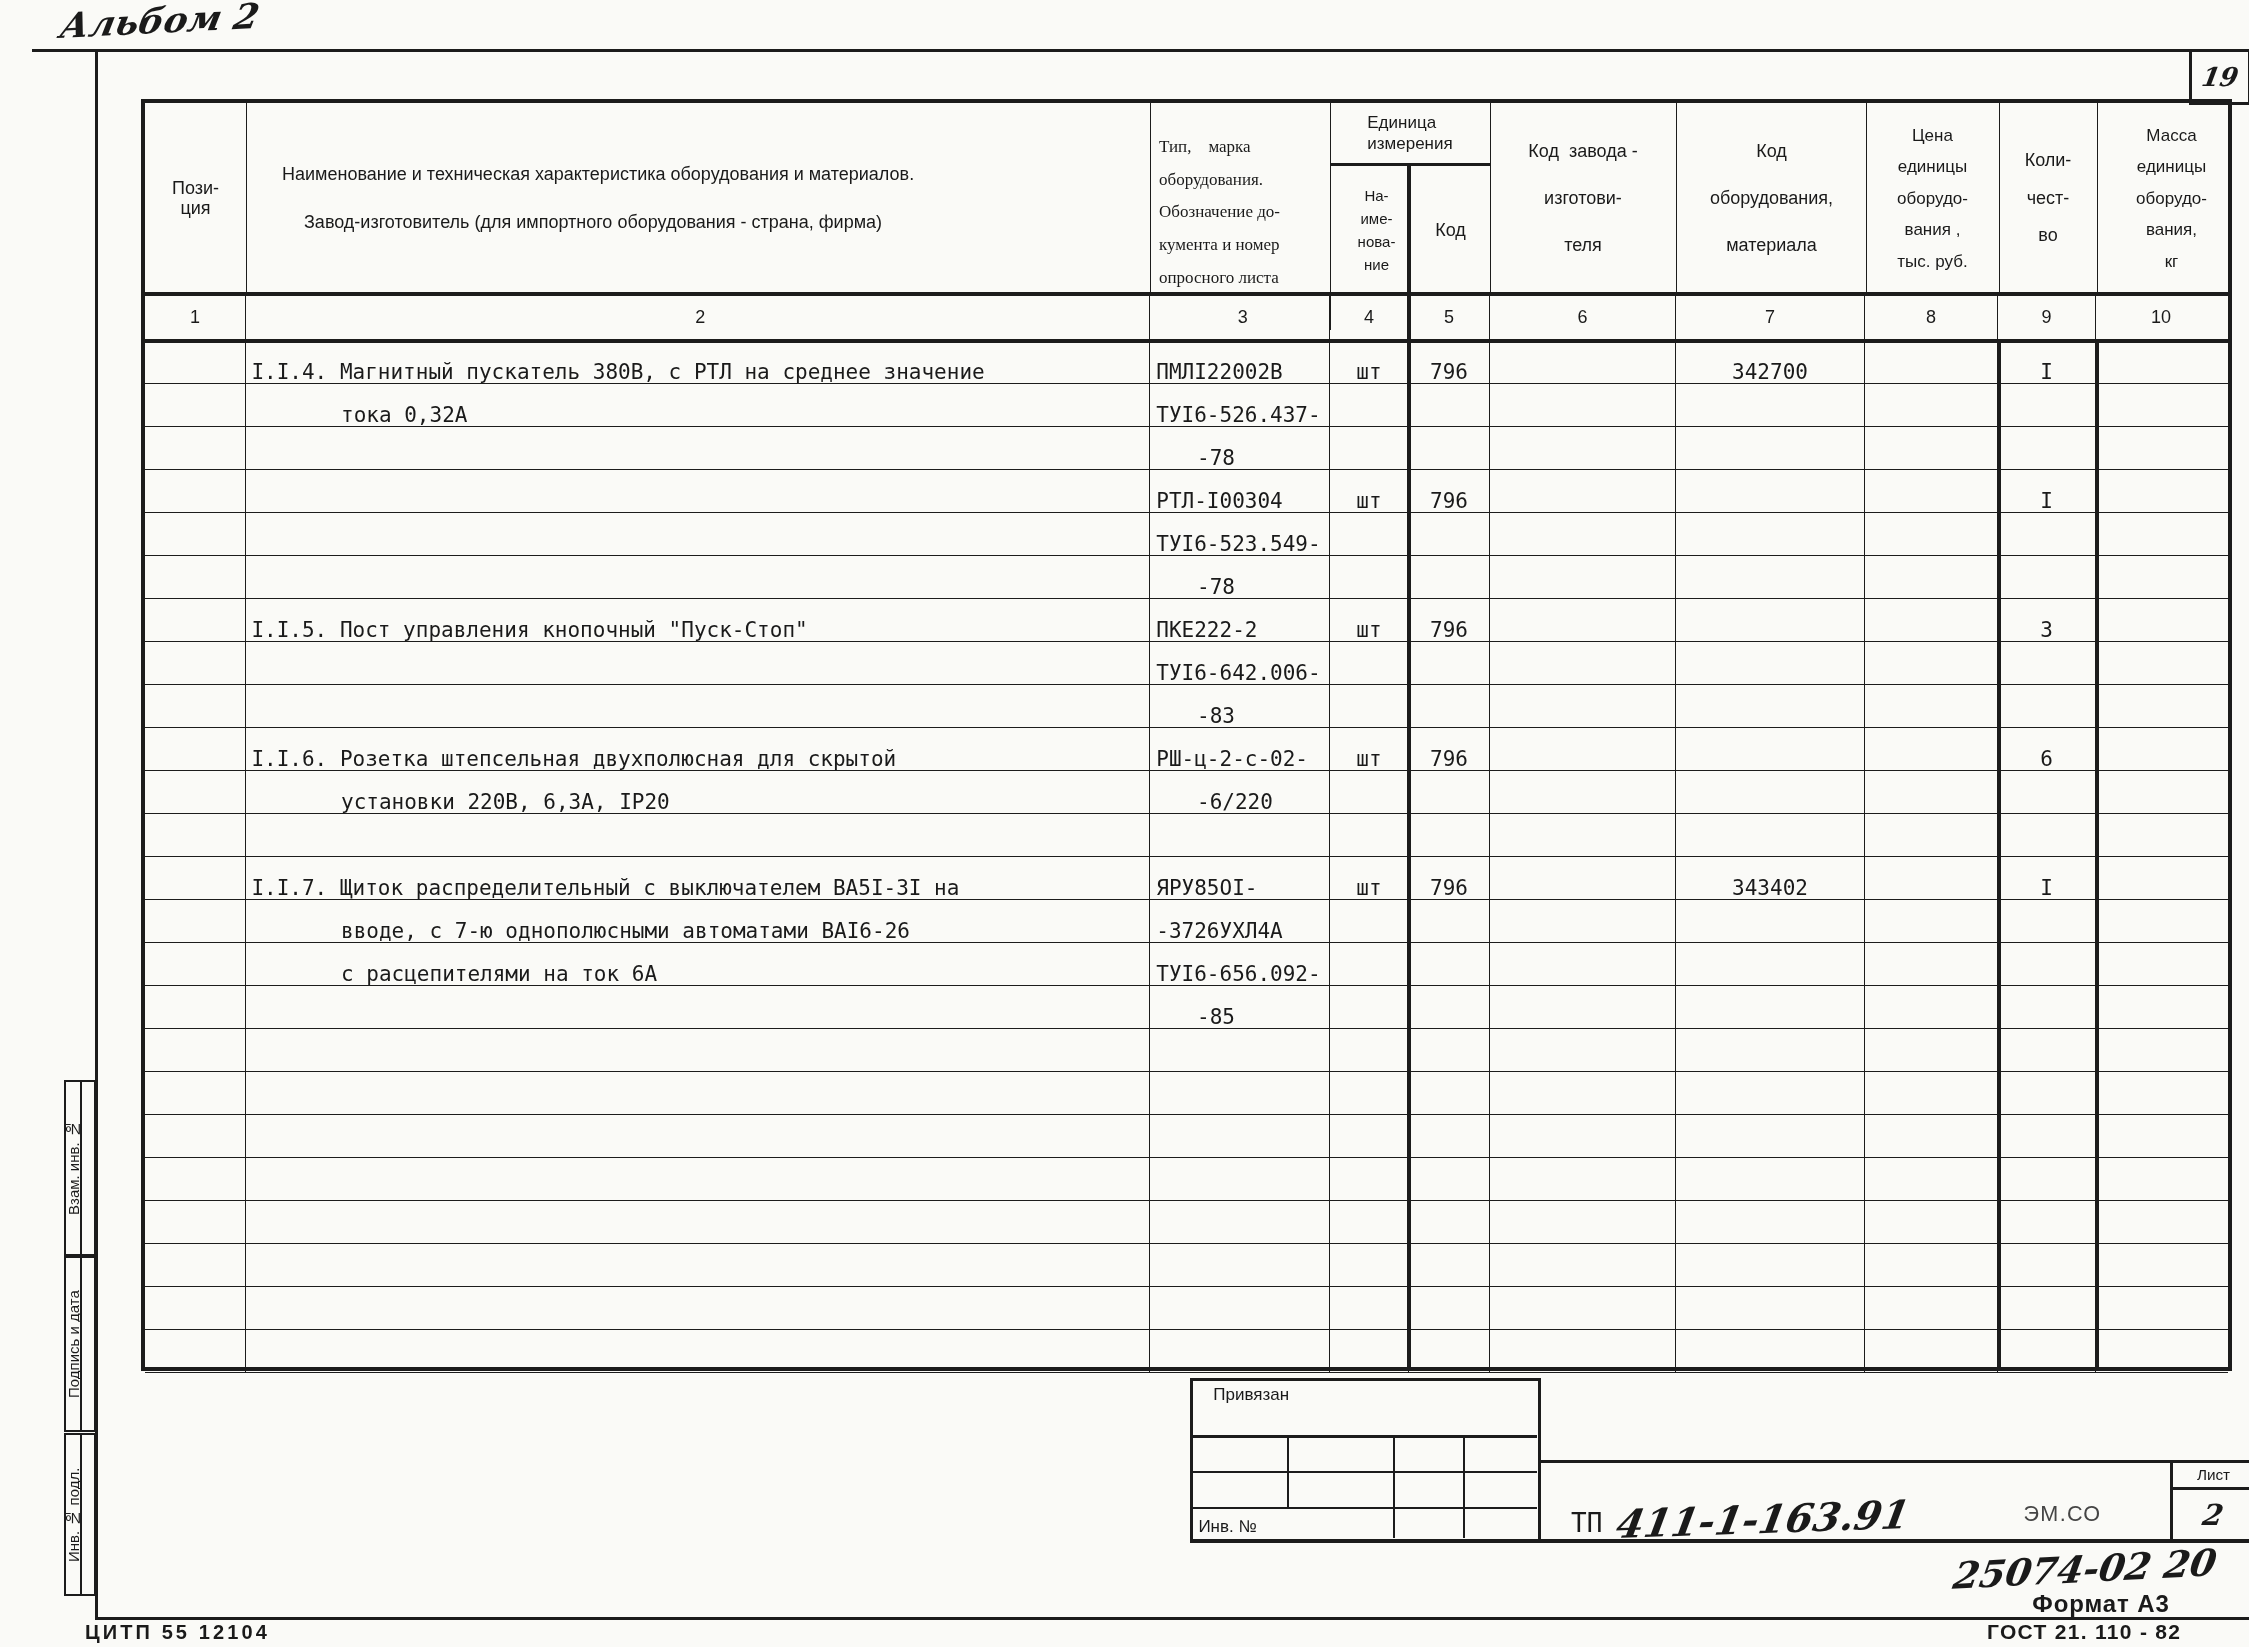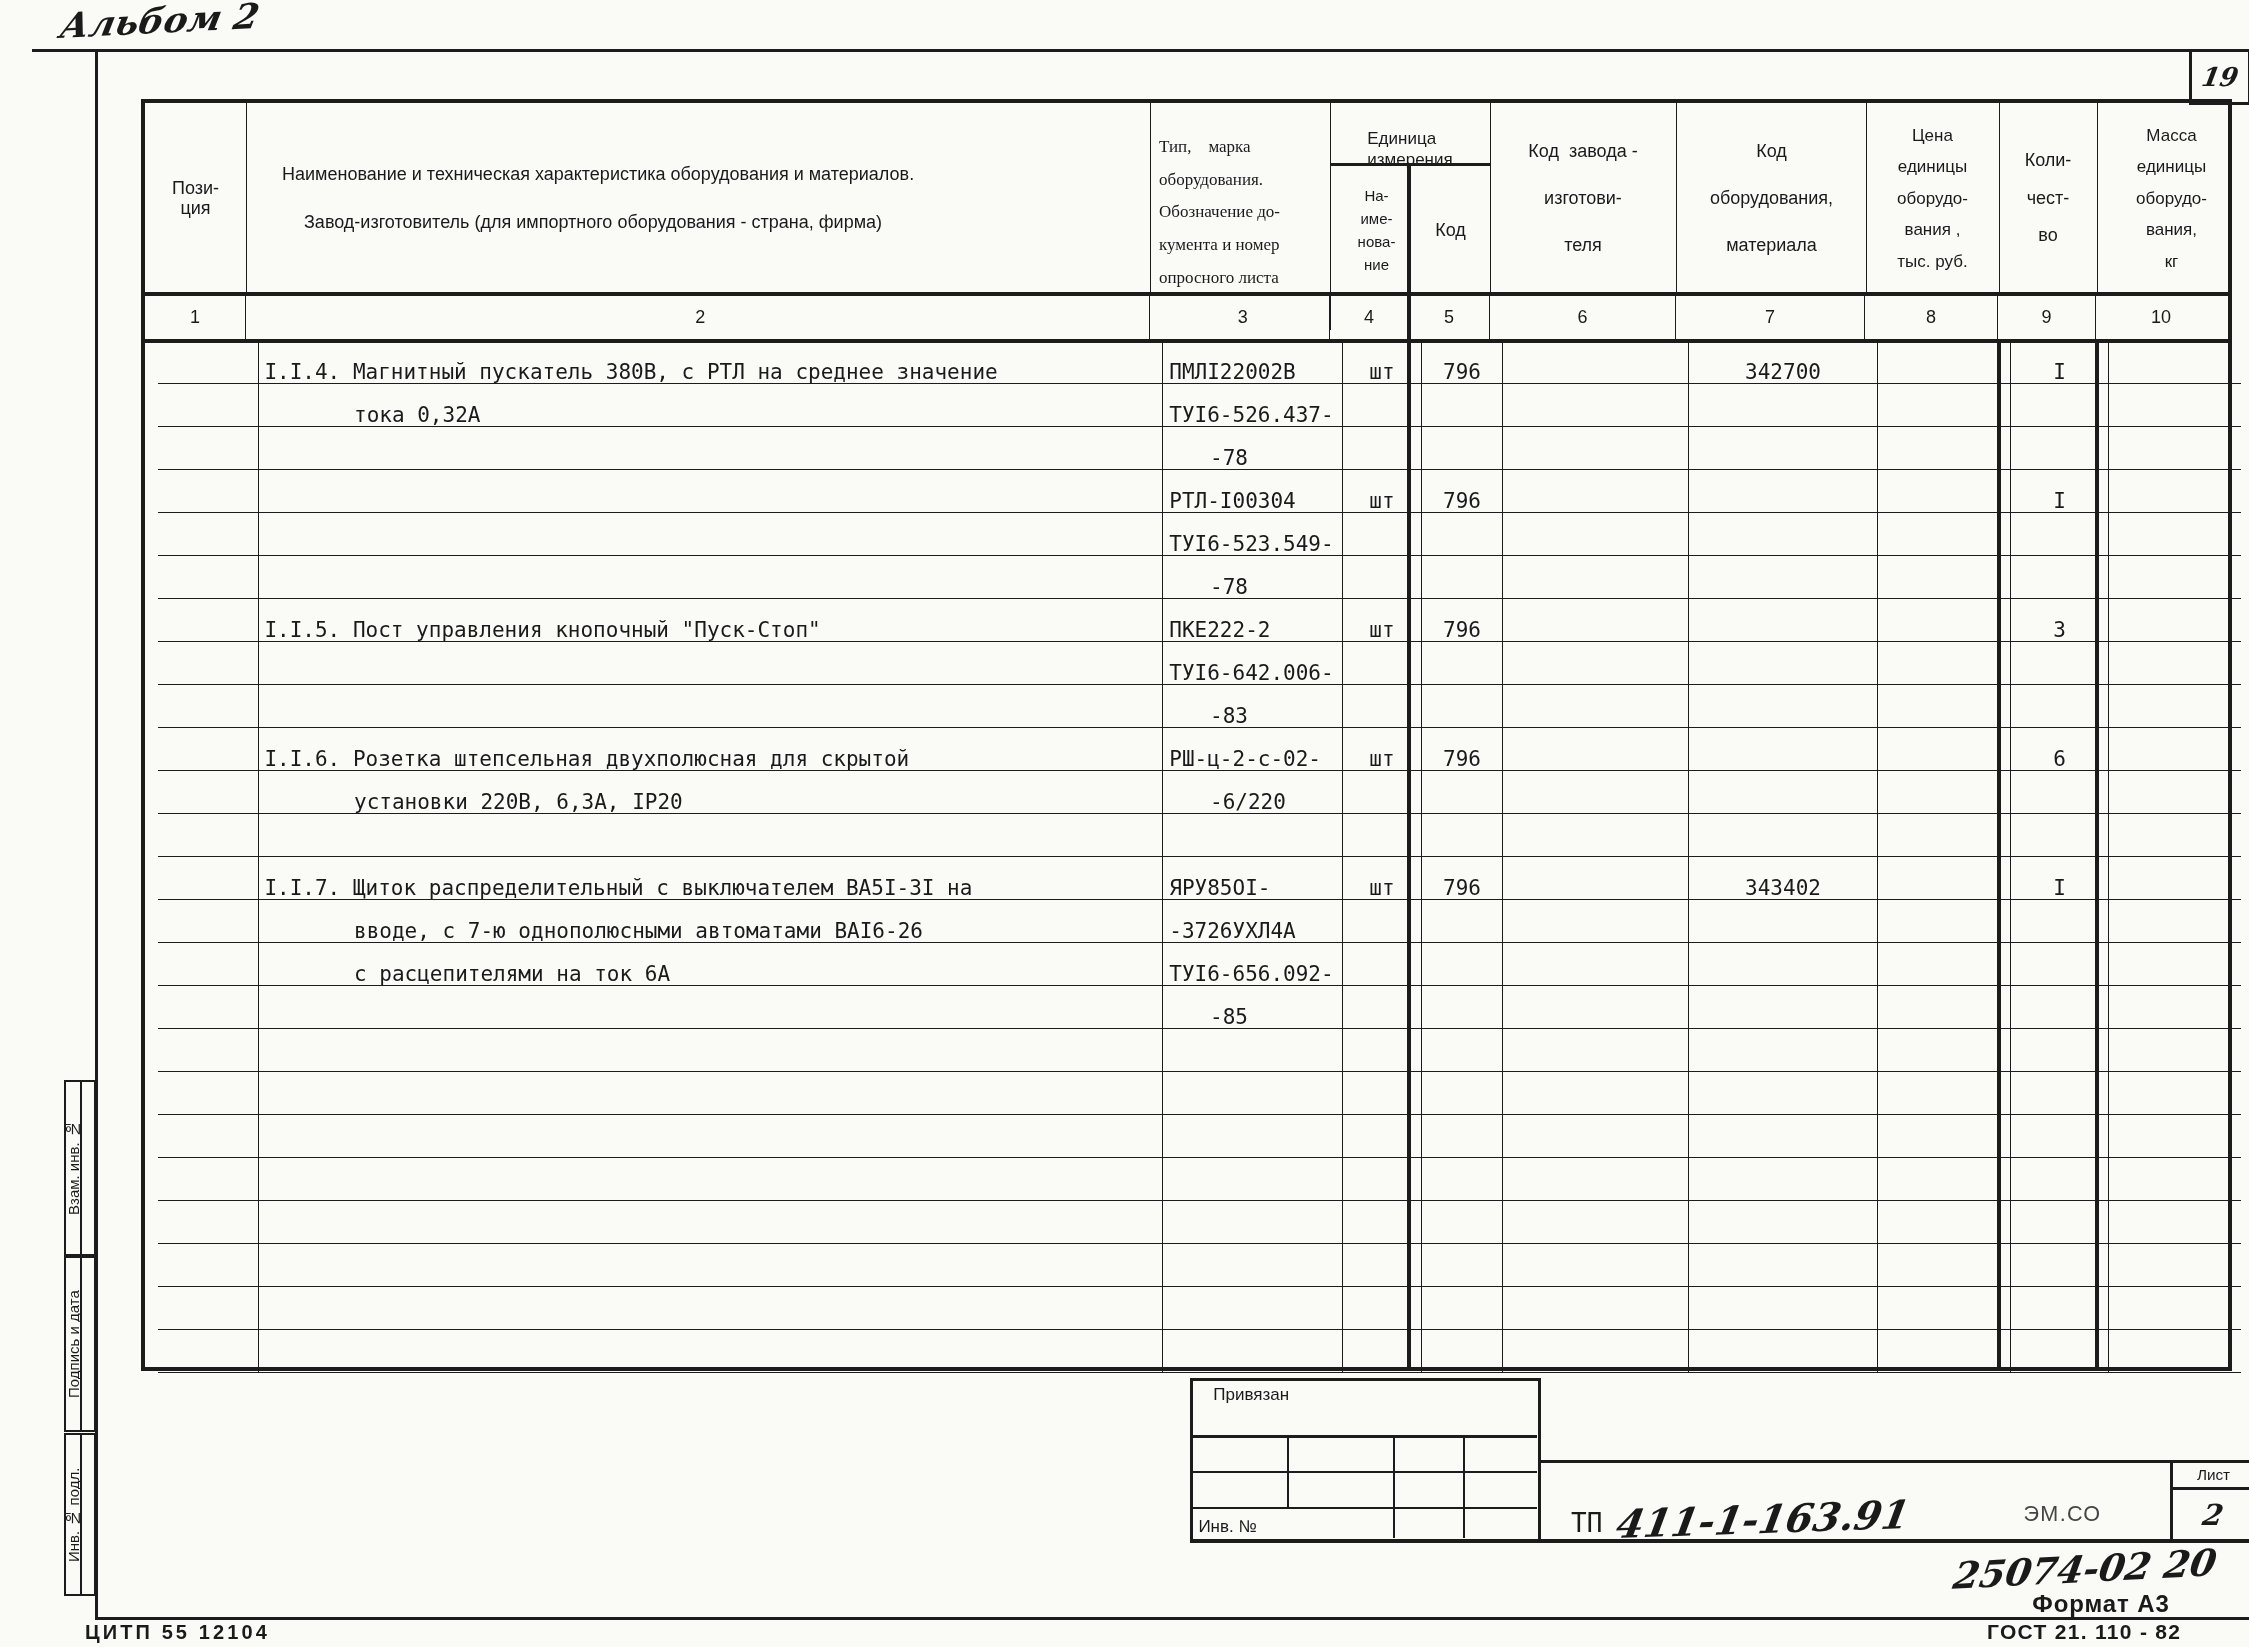--- a/index.html
+++ b/index.html
@@ -18,37 +18,37 @@
          font-size:18px;line-height:1.1;text-align:center;}
   .hcell.last{border-right:none;}
   .hdr-lines{white-space:pre;}
   #h-name{align-items:flex-start;}
   #h-name .nl1{padding-left:36px;}
   #h-name .nl2{padding-left:58px;margin-top:28px;}
   #h-type{align-items:flex-start;justify-content:space-between;padding:28px 0 8px 0;font-family:Liberation Serif, serif;}
   #h-type .hdr-lines{padding-left:9px;text-align:left;font-size:17px;line-height:1.92;}
   .gap-lg{gap:26px;}
   .gap-md{gap:20px;}
-  #unit-top{position:absolute;left:1185px;top:16px;width:160px;height:60px;
+  #unit-top{position:absolute;left:1185px;top:0;width:160px;height:60px;
             display:flex;flex-direction:column;justify-content:center;align-items:center;
             font-size:17px;line-height:1.25;}
   #unit-name{position:absolute;left:1185px;top:63px;width:77px;height:128px;
              display:flex;align-items:center;justify-content:center;
              font-size:15px;line-height:1.55;text-align:center;padding-left:8px;}
   #unit-code{position:absolute;left:1266px;top:63px;width:79px;height:128px;
              display:flex;align-items:center;justify-content:center;font-size:18px;}
   
   #numrow{position:absolute;left:0;top:191px;width:2083px;height:47px;display:flex;}
   #numrow .ncell{border-right:1.8px solid #1c1c1c;display:flex;align-items:center;
                  justify-content:center;font-size:18px;box-sizing:border-box;}
   #numrow .ncell:last-child{border-right:none;}
   
   #tbody{position:absolute;left:0;top:238px;width:2083px;}
   .t-row{display:flex;width:2083px;height:43px;box-sizing:border-box;
-         border-bottom:1.8px solid #1c1c1c;margin-left:13px;}
+         border-bottom:1.8px solid #1c1c1c;}
   .t-cell{box-sizing:border-box;border-right:1.8px solid #1c1c1c;
           font-family:"DejaVu Sans Mono",monospace;font-size:21px;
           display:flex;align-items:flex-end;padding-bottom:0.4px;
           white-space:pre;overflow:visible;line-height:1;}
   .t-cell.cen{justify-content:center;}
   .t-cell.c9{border-right:none;}
   .c0{width:101px;}.c1{width:904px;}.c2{width:180px;}.c3{width:79px;}.c4{width:81px;}
   .c5{width:186px;}.c6{width:189px;}.c7{width:133px;}.c8{width:98px;}.c9{width:130px;}
   .c1{padding-left:5.4px;}
   .c1.indent{padding-left:95px;}

